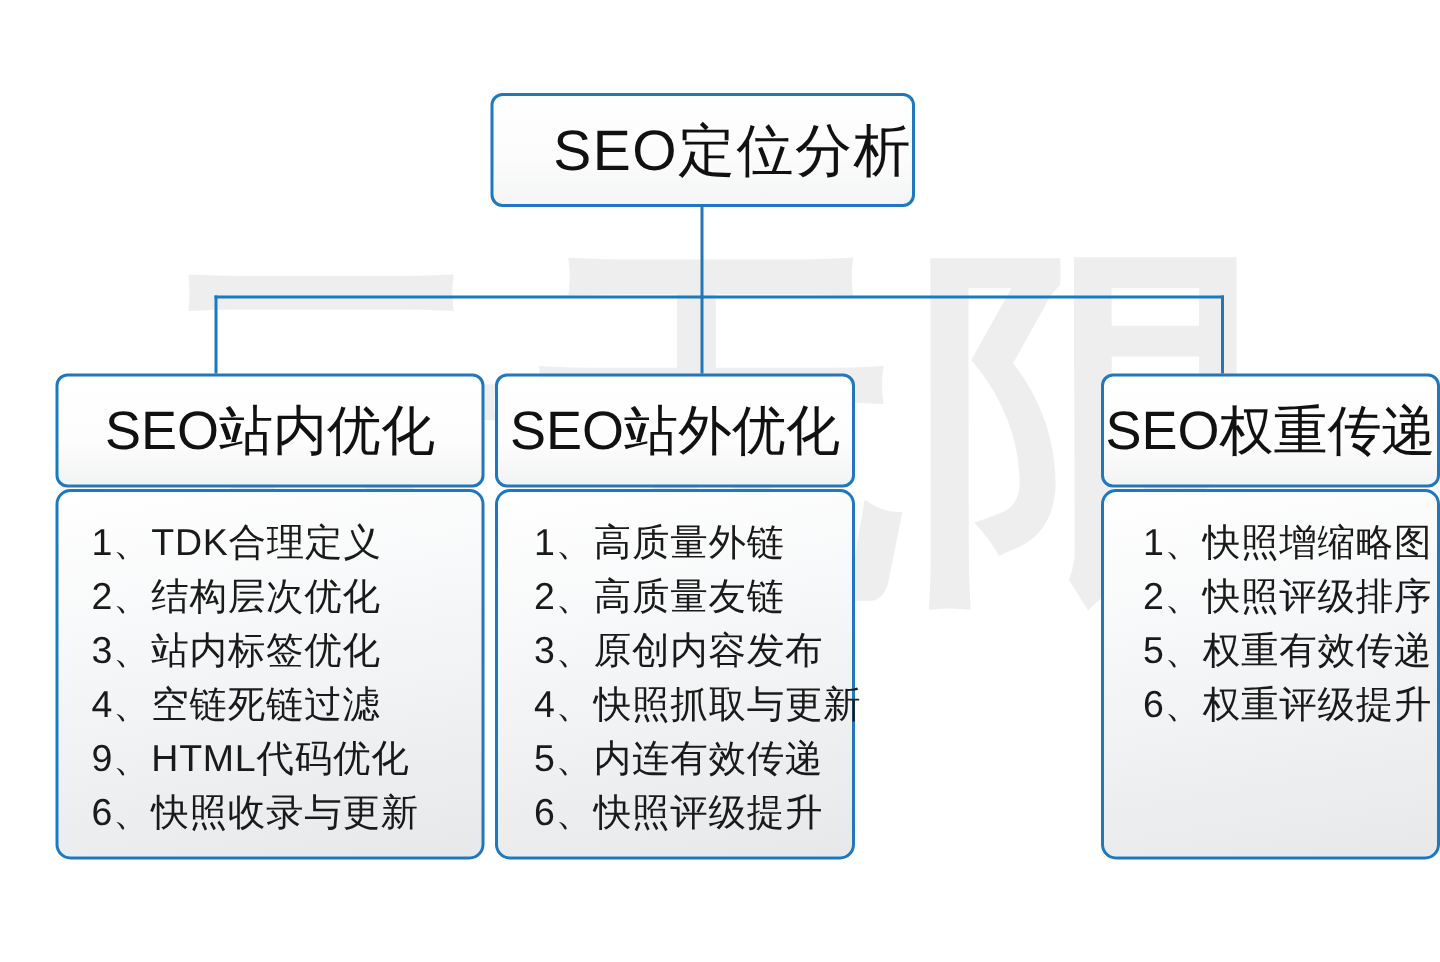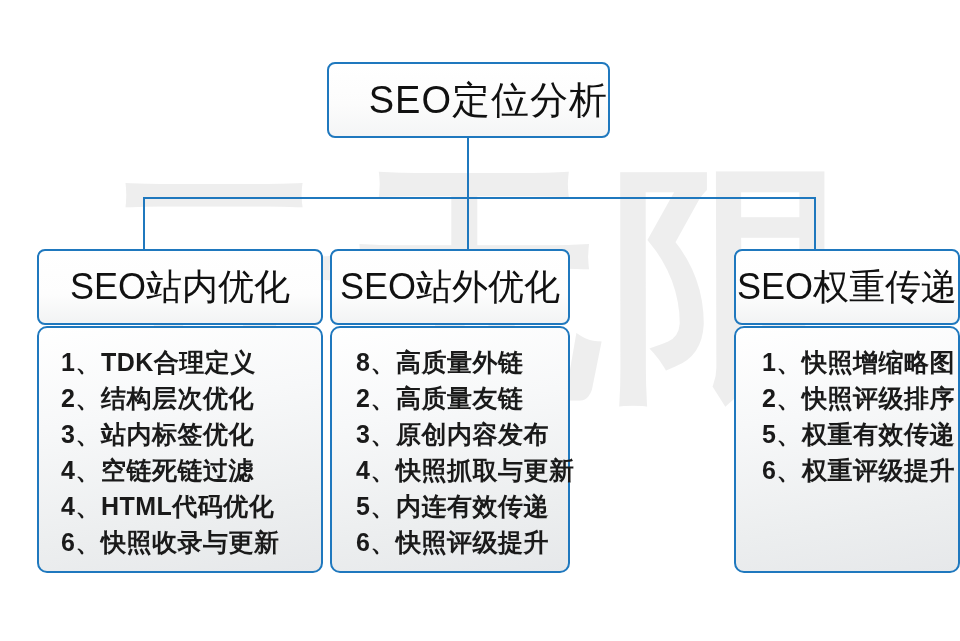--- a/index.html
+++ b/index.html
@@ -124,21 +124,20 @@
     width: 100%;
     height: 247px;
     margin-top: 1px;
     border: 2px solid #1f78be;
     border-radius: 10px;
     background: linear-gradient(170deg, #ffffff 0%, #f7f8f9 35%, #eceeef 75%, #e6e8ea 100%);
     padding: 16px 0 10px 0;
     display: flex;
     flex-direction: column;
     justify-content: flex-start;
-    font-weight: bold;
   }
   .bullet {
     font-size: 25px;
     color: #1a1a1a;
     line-height: 36px;
     padding-left: 22px;
     white-space: nowrap;
     letter-spacing: 0.5px;
   }
   .col-1 .bullet { padding-left: 24px; }
@@ -165,31 +164,31 @@
 
   <div class="column col-0">
     <div class="col-head">
       <span class="col-head-title">SEO站内优化</span>
     </div>
     <div class="col-body">
       <div class="bullet">1、TDK合理定义</div>
       <div class="bullet">2、结构层次优化</div>
       <div class="bullet">3、站内标签优化</div>
       <div class="bullet">4、空链死链过滤</div>
-      <div class="bullet">4、HTML代码优化</div>
+      <div class="bullet">9、HTML代码优化</div>
       <div class="bullet">6、快照收录与更新</div>
     </div>
   </div>
 
   <div class="column col-1">
     <div class="col-head">
       <span class="col-head-title">SEO站外优化</span>
     </div>
     <div class="col-body">
-      <div class="bullet">8、高质量外链</div>
+      <div class="bullet">1、高质量外链</div>
       <div class="bullet">2、高质量友链</div>
       <div class="bullet">3、原创内容发布</div>
       <div class="bullet">4、快照抓取与更新</div>
       <div class="bullet">5、内连有效传递</div>
       <div class="bullet">6、快照评级提升</div>
     </div>
   </div>
 
   <div class="column col-2">
     <div class="col-head">

